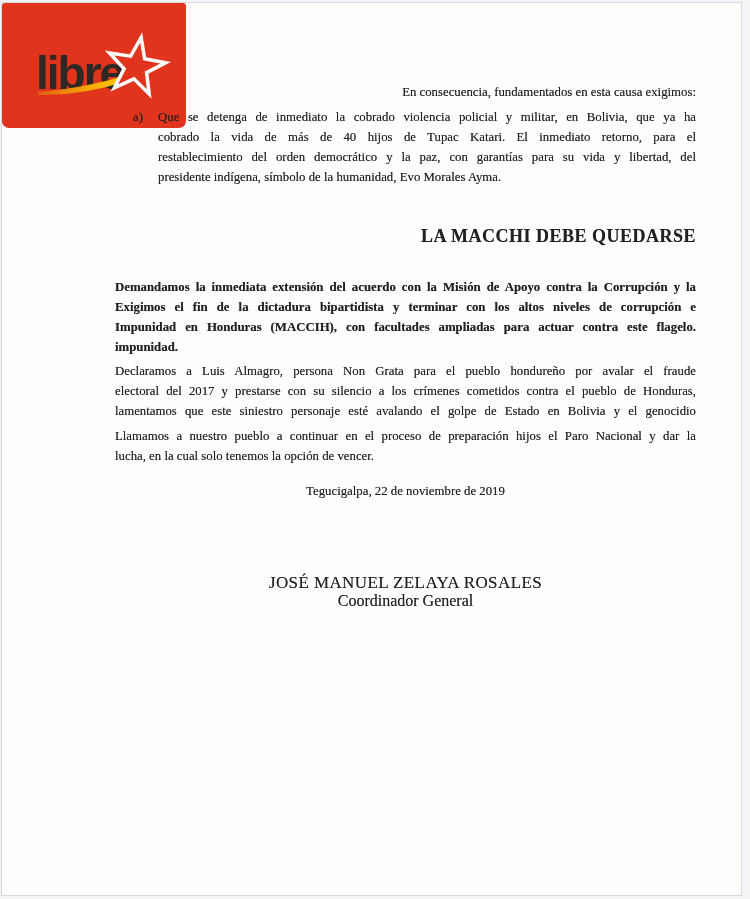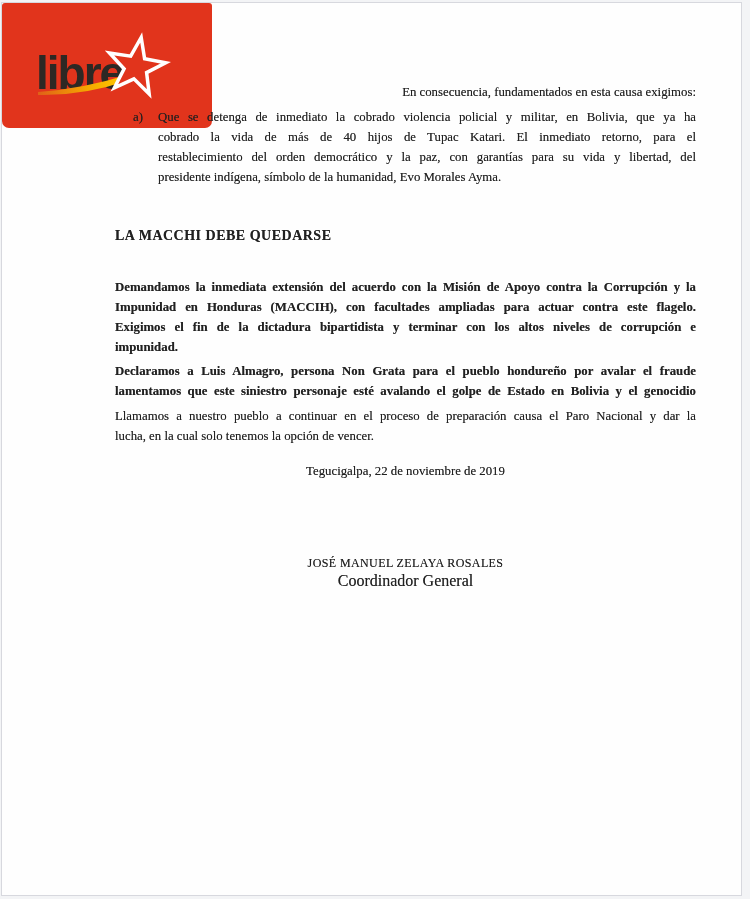--- a/index.html
+++ b/index.html
@@ -7,44 +7,44 @@
     width:750px;height:899px;position:relative;overflow:hidden;
     background:#f3f4f6;
     font-family:"Liberation Serif","DejaVu Serif",serif;
     color:#212121;
   }
   .page{
     position:absolute;left:1px;top:2px;width:741px;height:894px;
     background:#fefefe;border:1px solid #d7d8de;box-sizing:border-box;
   }
   .logo{
-    position:absolute;left:2px;top:3px;width:210px;height:125px;
+    position:absolute;left:2px;top:3px;width:184px;height:125px;
     background:#e1341c;border-radius:3px 3px 7px 7px;
   }
   .logo svg{display:block;width:185px;height:125px;}
   .content{
     position:absolute;left:115px;top:0;width:581px;
     font-size:12.8px;line-height:20px;
     text-shadow:0 0 0.4px rgba(20,20,20,0.5);
   }
   .intro{margin:82px 0 0 0;text-align:right;}
   .demand-list{position:relative;margin-top:5px;padding-left:43px;}
   .list-label{position:absolute;left:18px;top:0;}
   .tline{text-align:justify;text-align-last:justify;}
   .tline-last{text-align:justify;text-align-last:left;}
   .heading{
-    margin-top:39px;text-align:left;font-weight:bold;
-    font-size:14px;letter-spacing:0.5px;
+    margin-top:39px;text-align:right;font-weight:bold;
+    font-size:18px;letter-spacing:0.5px;
   }
   .para1{margin-top:31px;font-weight:bold;}
-  .para2{margin-top:4px;font-weight:bold;}
+  .para2{margin-top:4px;}
   .para3{margin-top:5px;}
   .dateline{margin-top:15px;text-align:center;}
   .signature{margin-top:73px;text-align:center;line-height:18px;}
-  .sig-name{font-size:12px;letter-spacing:0.4px;}
+  .sig-name{font-size:17px;letter-spacing:0.4px;}
   .sig-title{font-size:16px;}
 </style>
 </head>
 <body>
 
 <div class="page"></div>
 
 <div class="logo">
   <svg viewBox="0 0 185 125">
     <defs>
@@ -71,32 +71,33 @@
         <div class="tline">cobrado la vida de más de 40 hijos de Tupac Katari. El inmediato retorno, para el</div>
         <div class="tline">restablecimiento del orden democrático y la paz, con garantías para su vida y libertad, del</div>
         <div class="tline tline-last">presidente indígena, símbolo de la humanidad, Evo Morales Ayma.</div>
       </div>
   </div>
 
   <div class="heading">LA MACCHI DEBE QUEDARSE</div>
 
   <div class="para1">
       <div class="tline">Demandamos la inmediata extensión del acuerdo con la Misión de Apoyo contra la Corrupción y la</div>
+      <div class="tline">Exigimos el fin de la dictadura bipartidista y terminar con los altos niveles de corrupción e</div>
       <div class="tline">Impunidad en Honduras (MACCIH), con facultades ampliadas para actuar contra este flagelo.</div>
-      <div class="tline">Exigimos el fin de la dictadura bipartidista y terminar con los altos niveles de corrupción e</div>
       <div class="tline tline-last">impunidad.</div>
     </div>
 
   <div class="para2">
       <div class="tline">Declaramos a Luis Almagro, persona Non Grata para el pueblo hondureño por avalar el fraude</div>
+      <div class="tline">electoral del 2017 y prestarse con su silencio a los crímenes cometidos contra el pueblo de Honduras,</div>
       <div class="tline">lamentamos que este siniestro personaje esté avalando el golpe de Estado en Bolivia y el genocidio</div>
     </div>
 
   <div class="para3">
-      <div class="tline">Llamamos a nuestro pueblo a continuar en el proceso de preparación causa el Paro Nacional y dar la</div>
+      <div class="tline">Llamamos a nuestro pueblo a continuar en el proceso de preparación hijos el Paro Nacional y dar la</div>
       <div class="tline tline-last">lucha, en la cual solo tenemos la opción de vencer.</div>
     </div>
 
   <div class="dateline">Tegucigalpa, 22 de noviembre de 2019</div>
 
   <div class="signature">
     <div class="sig-name">JOSÉ MANUEL ZELAYA ROSALES</div>
     <div class="sig-title">Coordinador General</div>
   </div>
 

